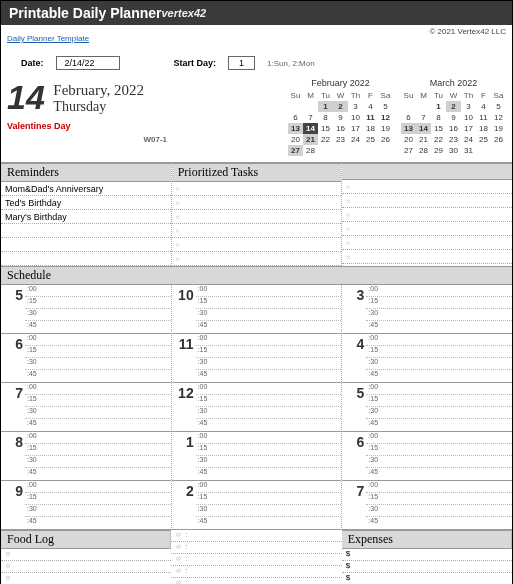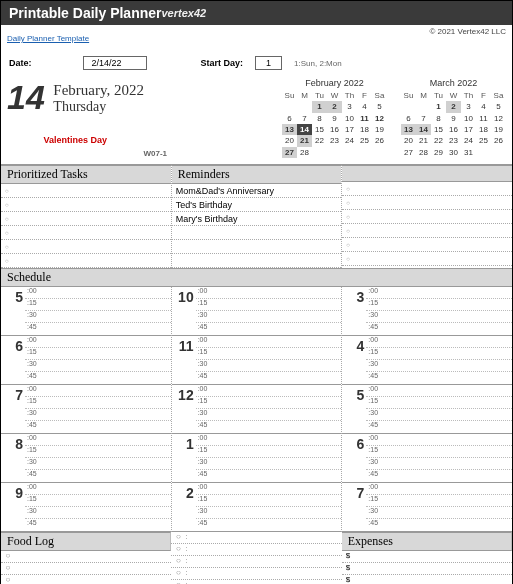--- a/index.html
+++ b/index.html
@@ -3,34 +3,34 @@
 <meta charset="utf-8">
 <style>
 * { box-sizing: border-box; margin: 0; padding: 0; }
 body { font-family: Arial, sans-serif; font-size: 9px; background: #fff; width: 513px; }
 .page { border: 1px solid #000; }
 .titlebar { background: #3a3a3a; color: #fff; padding: 4px 8px; display: flex; justify-content: flex-start; align-items: center; }
 .titlebar h1 { font-size: 14px; font-weight: bold; }
 .brand { font-size: 11px; font-weight: bold; font-style: italic; color: #eee; }
 .tpl-link { color: #1a5fb0; text-decoration: underline; font-size: 8px; padding: 9px 6px; display: inline-block; }
 .copyright { float: right; font-size: 8px; padding: 2px 6px; color: #444; }
-.meta-row { padding: 4px 8px; font-size: 9px; display: flex; align-items: center; gap: 12px; }
+.meta-row { padding: 4px 20px; font-size: 9px; display: flex; align-items: center; gap: 12px; }
 .meta-row label { font-weight: bold; }
-.date-box { border: 1px solid #666; padding: 1px 24px 1px 8px; font-size: 9px; background:#fff;margin-left:39px;}
+.date-box { border: 1px solid #666; padding: 1px 24px 1px 8px; font-size: 9px; background:#fff;}
 .sd-box { border: 1px solid #666; padding: 1px 10px; background:#fff;}
 .hint { font-size: 8px; color: #666; }
 .top-grid { display: flex; padding: 4px 6px 6px 6px; gap: 4px; }
 .daycol { width: 160px; }
 .bignum { font-size: 34px; font-weight: bold; font-style: italic; color: #333; display:inline-block; vertical-align:top; }
 .dayinfo { display: inline-block; margin-left: 6px; vertical-align:top; margin-top:4px;}
 .month-year { font-family: "Brush Script MT", cursive; font-size: 15px; color: #333; }
 .weekday { font-family: "Brush Script MT", cursive; font-size: 14px; color: #333; }
-.holiday { color: #c00; font-size: 9px; font-weight: bold; margin-top: 18px; display:block;text-align:center;}
+.holiday { color: #c00; font-size: 9px; font-weight: bold; margin-top: 4px; display:block;}
 .weekcode { float:right; font-size:8px; color:#666; margin-top:14px;}
-.mini-cals { flex:1; display:flex; gap:14px; justify-content:flex-end;}
+.mini-cals { flex:1; display:flex; gap:8px; justify-content:flex-end;}
 table.mini { border-collapse: collapse; font-size: 8px; color:#333; }
 table.mini caption { font-size: 9px; padding-bottom: 2px; color:#333;}
 table.mini th { font-weight: normal; width: 15px; text-align: center; padding:1px 2px; color:#555;}
 table.mini td { text-align: center; padding: 1px 2px; width:15px;}
 .hl { background: #d0d0d0; font-weight: bold; }
 .today-hl { background: #444; color:#fff; font-weight:bold;}
 .bold { font-weight: bold; }
 .section-hdr { background: #d8d8d8; font-family: "Brush Script MT", cursive; font-size: 12px; padding: 1px 6px; border-top:1px solid #999; border-bottom:1px solid #999;}
 .cols3 { display: flex; }
 .cols3 > div { flex: 1; border-right: 1px dotted #aaa; }
@@ -210,54 +210,54 @@
               <td></td>
               <td></td>
             </tr>
           </tbody>
       </table>
     </div>
   </div>
 
   <div class="cols3" style="border-top:1px solid #999;">
     <div>
-      <div class="section-hdr">Prioritized Tasks</div>
-      <div id="tasks1">
-          <div class="row-line">
-            <span class="bullet">○</span>
-          </div>
-          <div class="row-line">
-            <span class="bullet">○</span>
-          </div>
-          <div class="row-line">
-            <span class="bullet">○</span>
-          </div>
-          <div class="row-line">
-            <span class="bullet">○</span>
-          </div>
-          <div class="row-line">
-            <span class="bullet">○</span>
-          </div>
-          <div class="row-line">
-            <span class="bullet">○</span>
-          </div>
-        </div>
-    </div>
-    <div>
       <div class="section-hdr">Reminders</div>
       <div id="reminders-list">
           <div class="row-line">Mom&amp;Dad's Anniversary</div>
           <div class="row-line">Ted's Birthday</div>
           <div class="row-line">Mary's Birthday</div>
           <div class="row-line"></div>
           <div class="row-line"></div>
           <div class="row-line"></div>
         </div>
     </div>
     <div>
+      <div class="section-hdr">Prioritized Tasks</div>
+      <div id="tasks1">
+          <div class="row-line">
+            <span class="bullet">○</span>
+          </div>
+          <div class="row-line">
+            <span class="bullet">○</span>
+          </div>
+          <div class="row-line">
+            <span class="bullet">○</span>
+          </div>
+          <div class="row-line">
+            <span class="bullet">○</span>
+          </div>
+          <div class="row-line">
+            <span class="bullet">○</span>
+          </div>
+          <div class="row-line">
+            <span class="bullet">○</span>
+          </div>
+        </div>
+    </div>
+    <div>
       <div class="section-hdr" style="height:17px;"></div>
       <div id="tasks2">
           <div class="row-line">
             <span class="bullet">○</span>
           </div>
           <div class="row-line">
             <span class="bullet">○</span>
           </div>
           <div class="row-line">
             <span class="bullet">○</span>

